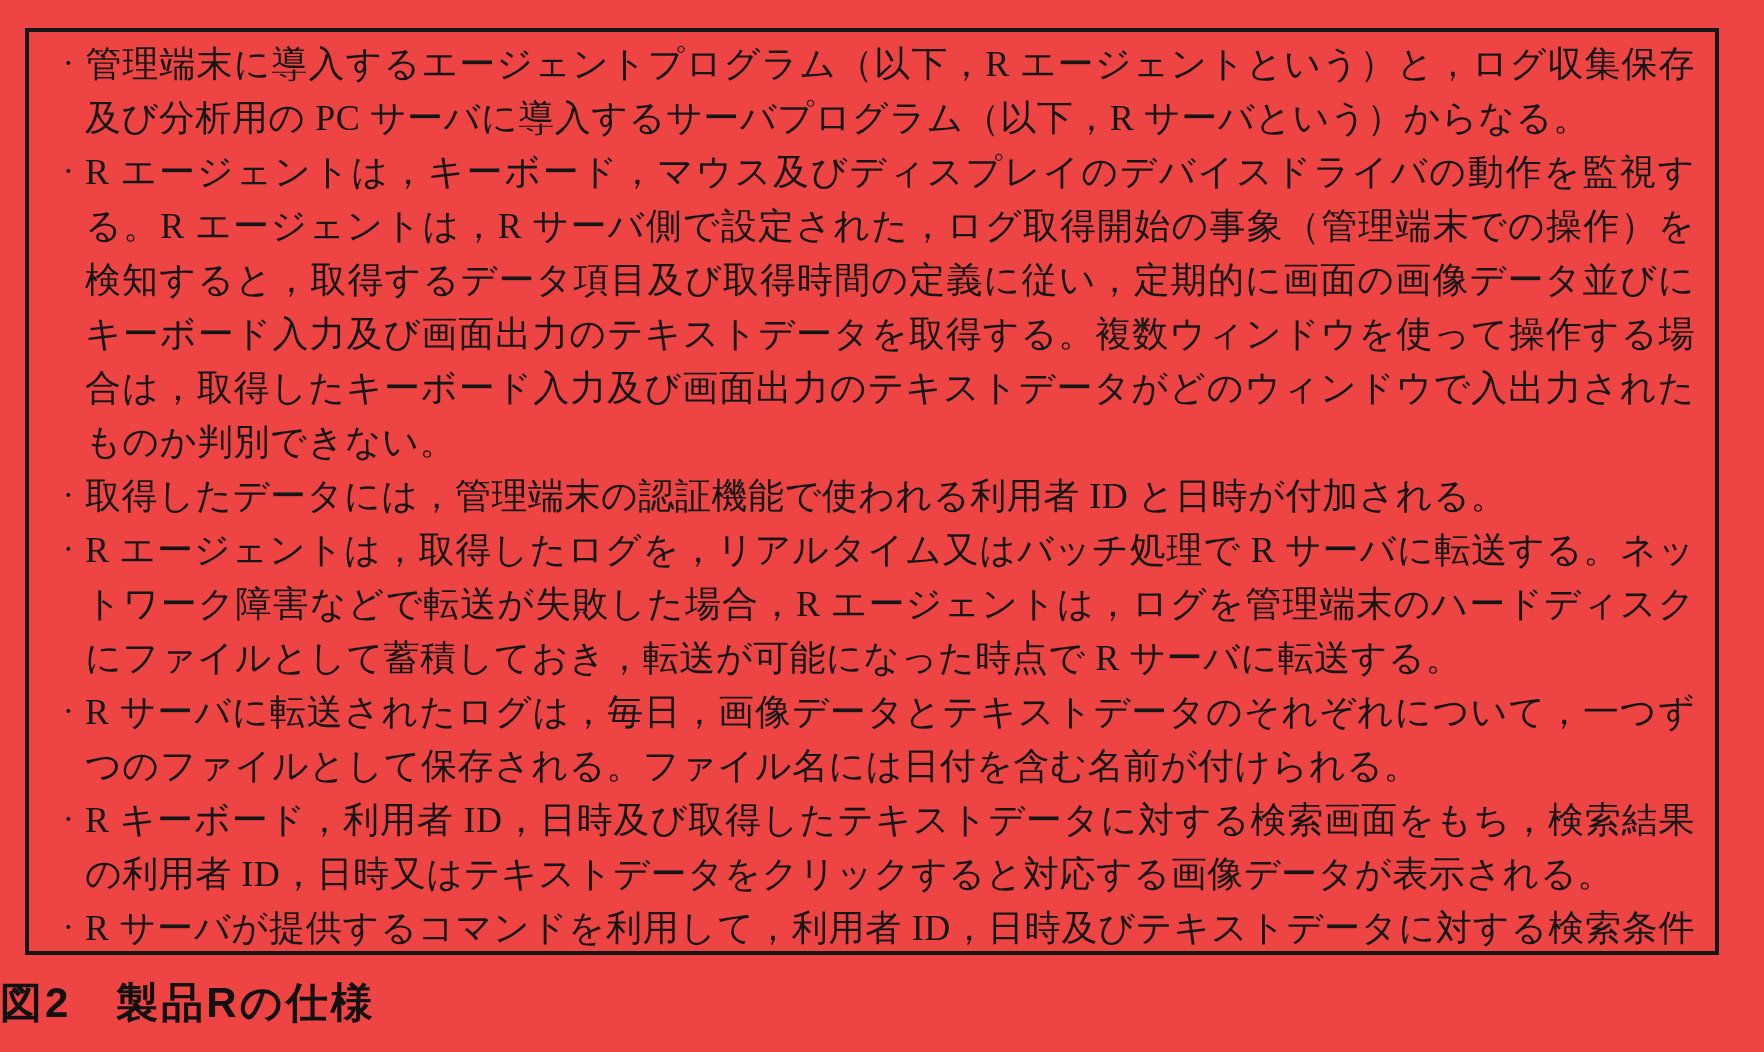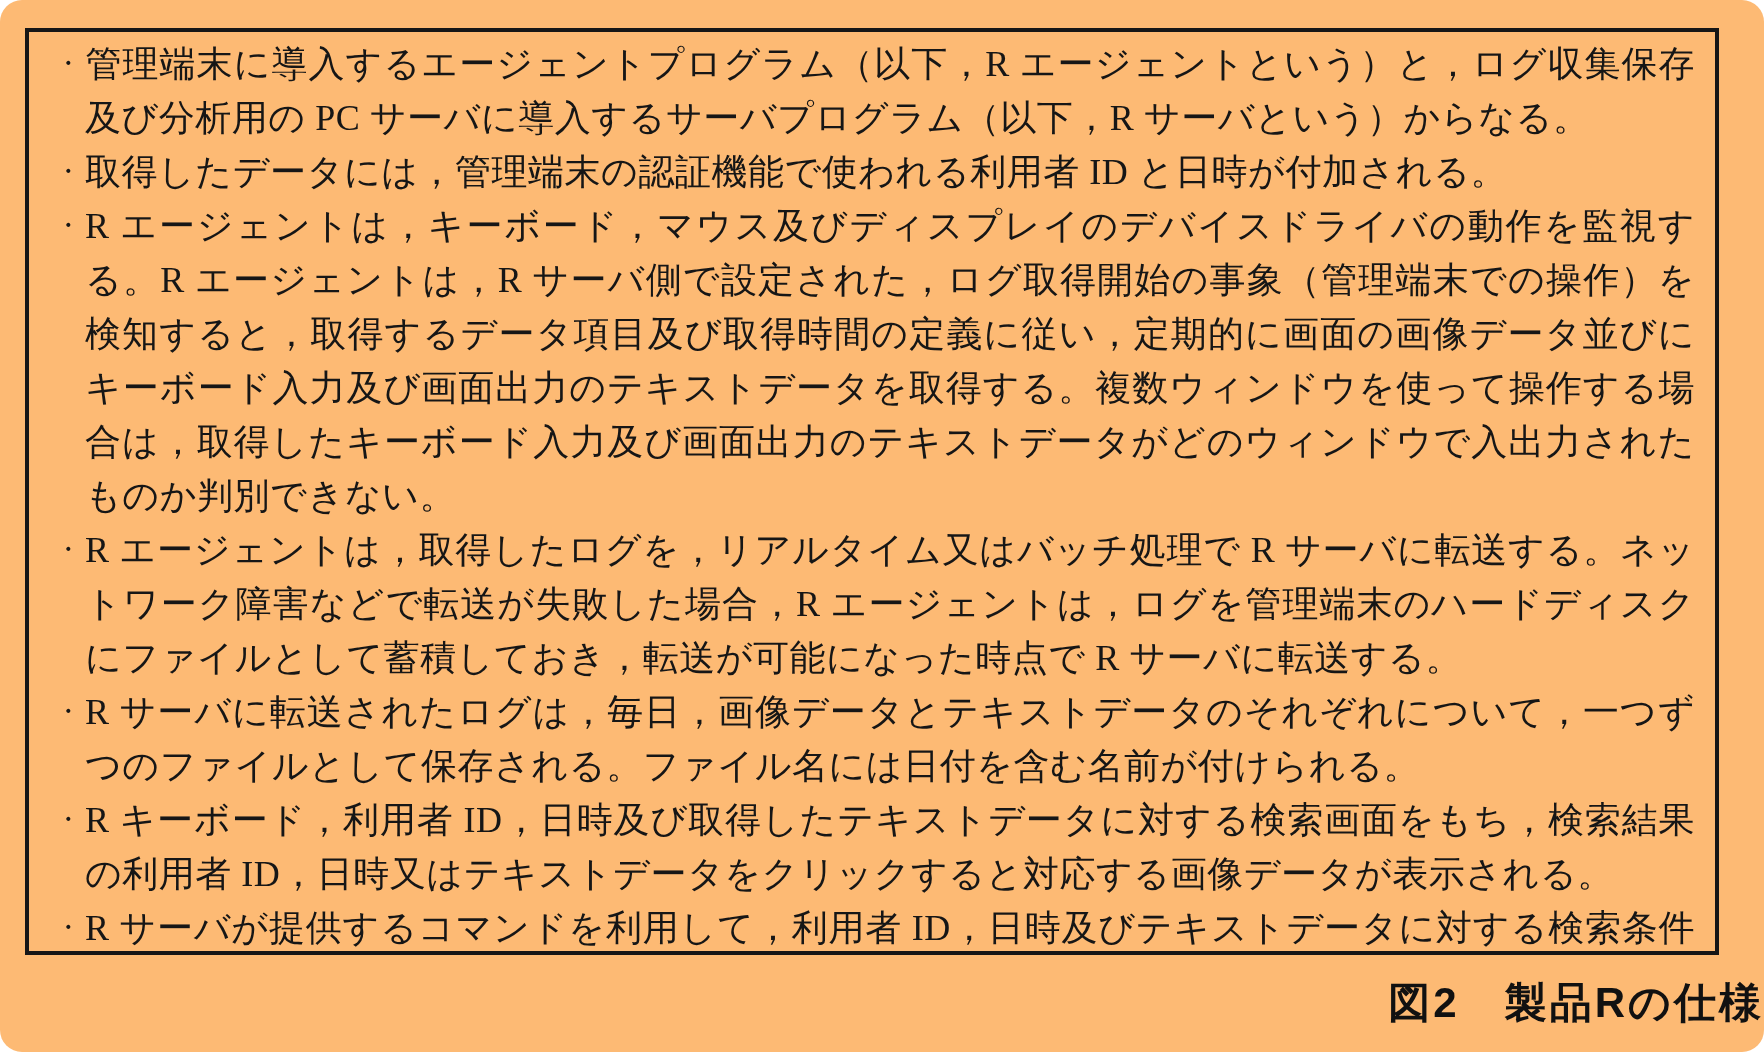--- a/index.html
+++ b/index.html
@@ -11,22 +11,21 @@
     width: 1764px;
     height: 1052px;
     position: relative;
     font-family: "Liberation Serif", "DejaVu Serif", serif;
     color: #161616;
     overflow: hidden;
   }
   .page {
     position: absolute;
     inset: 0;
-    background: #fdba74;
-    border-radius: 22px;
+    background: #ef4444;
   }
   .spec-box {
     position: absolute;
     left: 25px;
     top: 28px;
     width: 1694px;
     height: 927px;
     border: 4px solid #161616;
     box-sizing: border-box;
     padding: 5px 20px 5px 26px;
@@ -51,43 +50,43 @@
     letter-spacing: 0;
   }
   .caption-row {
     position: absolute;
     left: 0;
     top: 968px;
     width: 1764px;
     height: 70px;
     display: flex;
     align-items: center;
-    justify-content: flex-end;
+    justify-content: flex-start;
   }
   .figure-caption {
     font-family: "Liberation Sans", "DejaVu Sans", sans-serif;
     font-weight: 700;
     font-size: 42px;
     letter-spacing: 3px;
     color: #111111;
     white-space: nowrap;
   }
 </style>
 </head>
 <body>
 
 <div class="page">
 
   <div class="spec-box">
 
     <p class="spec-item"><span class="bullet">・</span><span>管理端末に導入するエージェントプログラム（以下，R エージェントという）と，ログ収集保存及び分析用の PC サーバに導入するサーバプログラム（以下，R サーバという）からなる。</span></p>
 
+    <p class="spec-item"><span class="bullet">・</span><span>R エージェントは，キーボード，マウス及びディスプレイのデバイスドライバの動作を監視する。R エージェントは，R サーバ側で設定された，ログ取得開始の事象（管理端末での操作）を検知すると，取得するデータ項目及び取得時間の定義に従い，定期的に画面の画像データ並びにキーボード入力及び画面出力のテキストデータを取得する。複数ウィンドウを使って操作する場合は，取得したキーボード入力及び画面出力のテキストデータがどのウィンドウで入出力されたものか判別できない。</span></p>
+
     <p class="spec-item"><span class="bullet">・</span><span>取得したデータには，管理端末の認証機能で使われる利用者 ID と日時が付加される。</span></p>
-
-    <p class="spec-item"><span class="bullet">・</span><span>R エージェントは，キーボード，マウス及びディスプレイのデバイスドライバの動作を監視する。R エージェントは，R サーバ側で設定された，ログ取得開始の事象（管理端末での操作）を検知すると，取得するデータ項目及び取得時間の定義に従い，定期的に画面の画像データ並びにキーボード入力及び画面出力のテキストデータを取得する。複数ウィンドウを使って操作する場合は，取得したキーボード入力及び画面出力のテキストデータがどのウィンドウで入出力されたものか判別できない。</span></p>
 
     <p class="spec-item"><span class="bullet">・</span><span>R エージェントは，取得したログを，リアルタイム又はバッチ処理で R サーバに転送する。ネットワーク障害などで転送が失敗した場合，R エージェントは，ログを管理端末のハードディスクにファイルとして蓄積しておき，転送が可能になった時点で R サーバに転送する。</span></p>
 
     <p class="spec-item"><span class="bullet">・</span><span>R サーバに転送されたログは，毎日，画像データとテキストデータのそれぞれについて，一つずつのファイルとして保存される。ファイル名には日付を含む名前が付けられる。</span></p>
 
     <p class="spec-item"><span class="bullet">・</span><span>R キーボード，利用者 ID，日時及び取得したテキストデータに対する検索画面をもち，検索結果の利用者 ID，日時又はテキストデータをクリックすると対応する画像データが表示される。</span></p>
 
     <p class="spec-item"><span class="bullet">・</span><span>R サーバが提供するコマンドを利用して，利用者 ID，日時及びテキストデータに対する検索条件を指定して，画像データとテキストデータをファイルとして抽出することができる。</span></p>
 
   </div>

